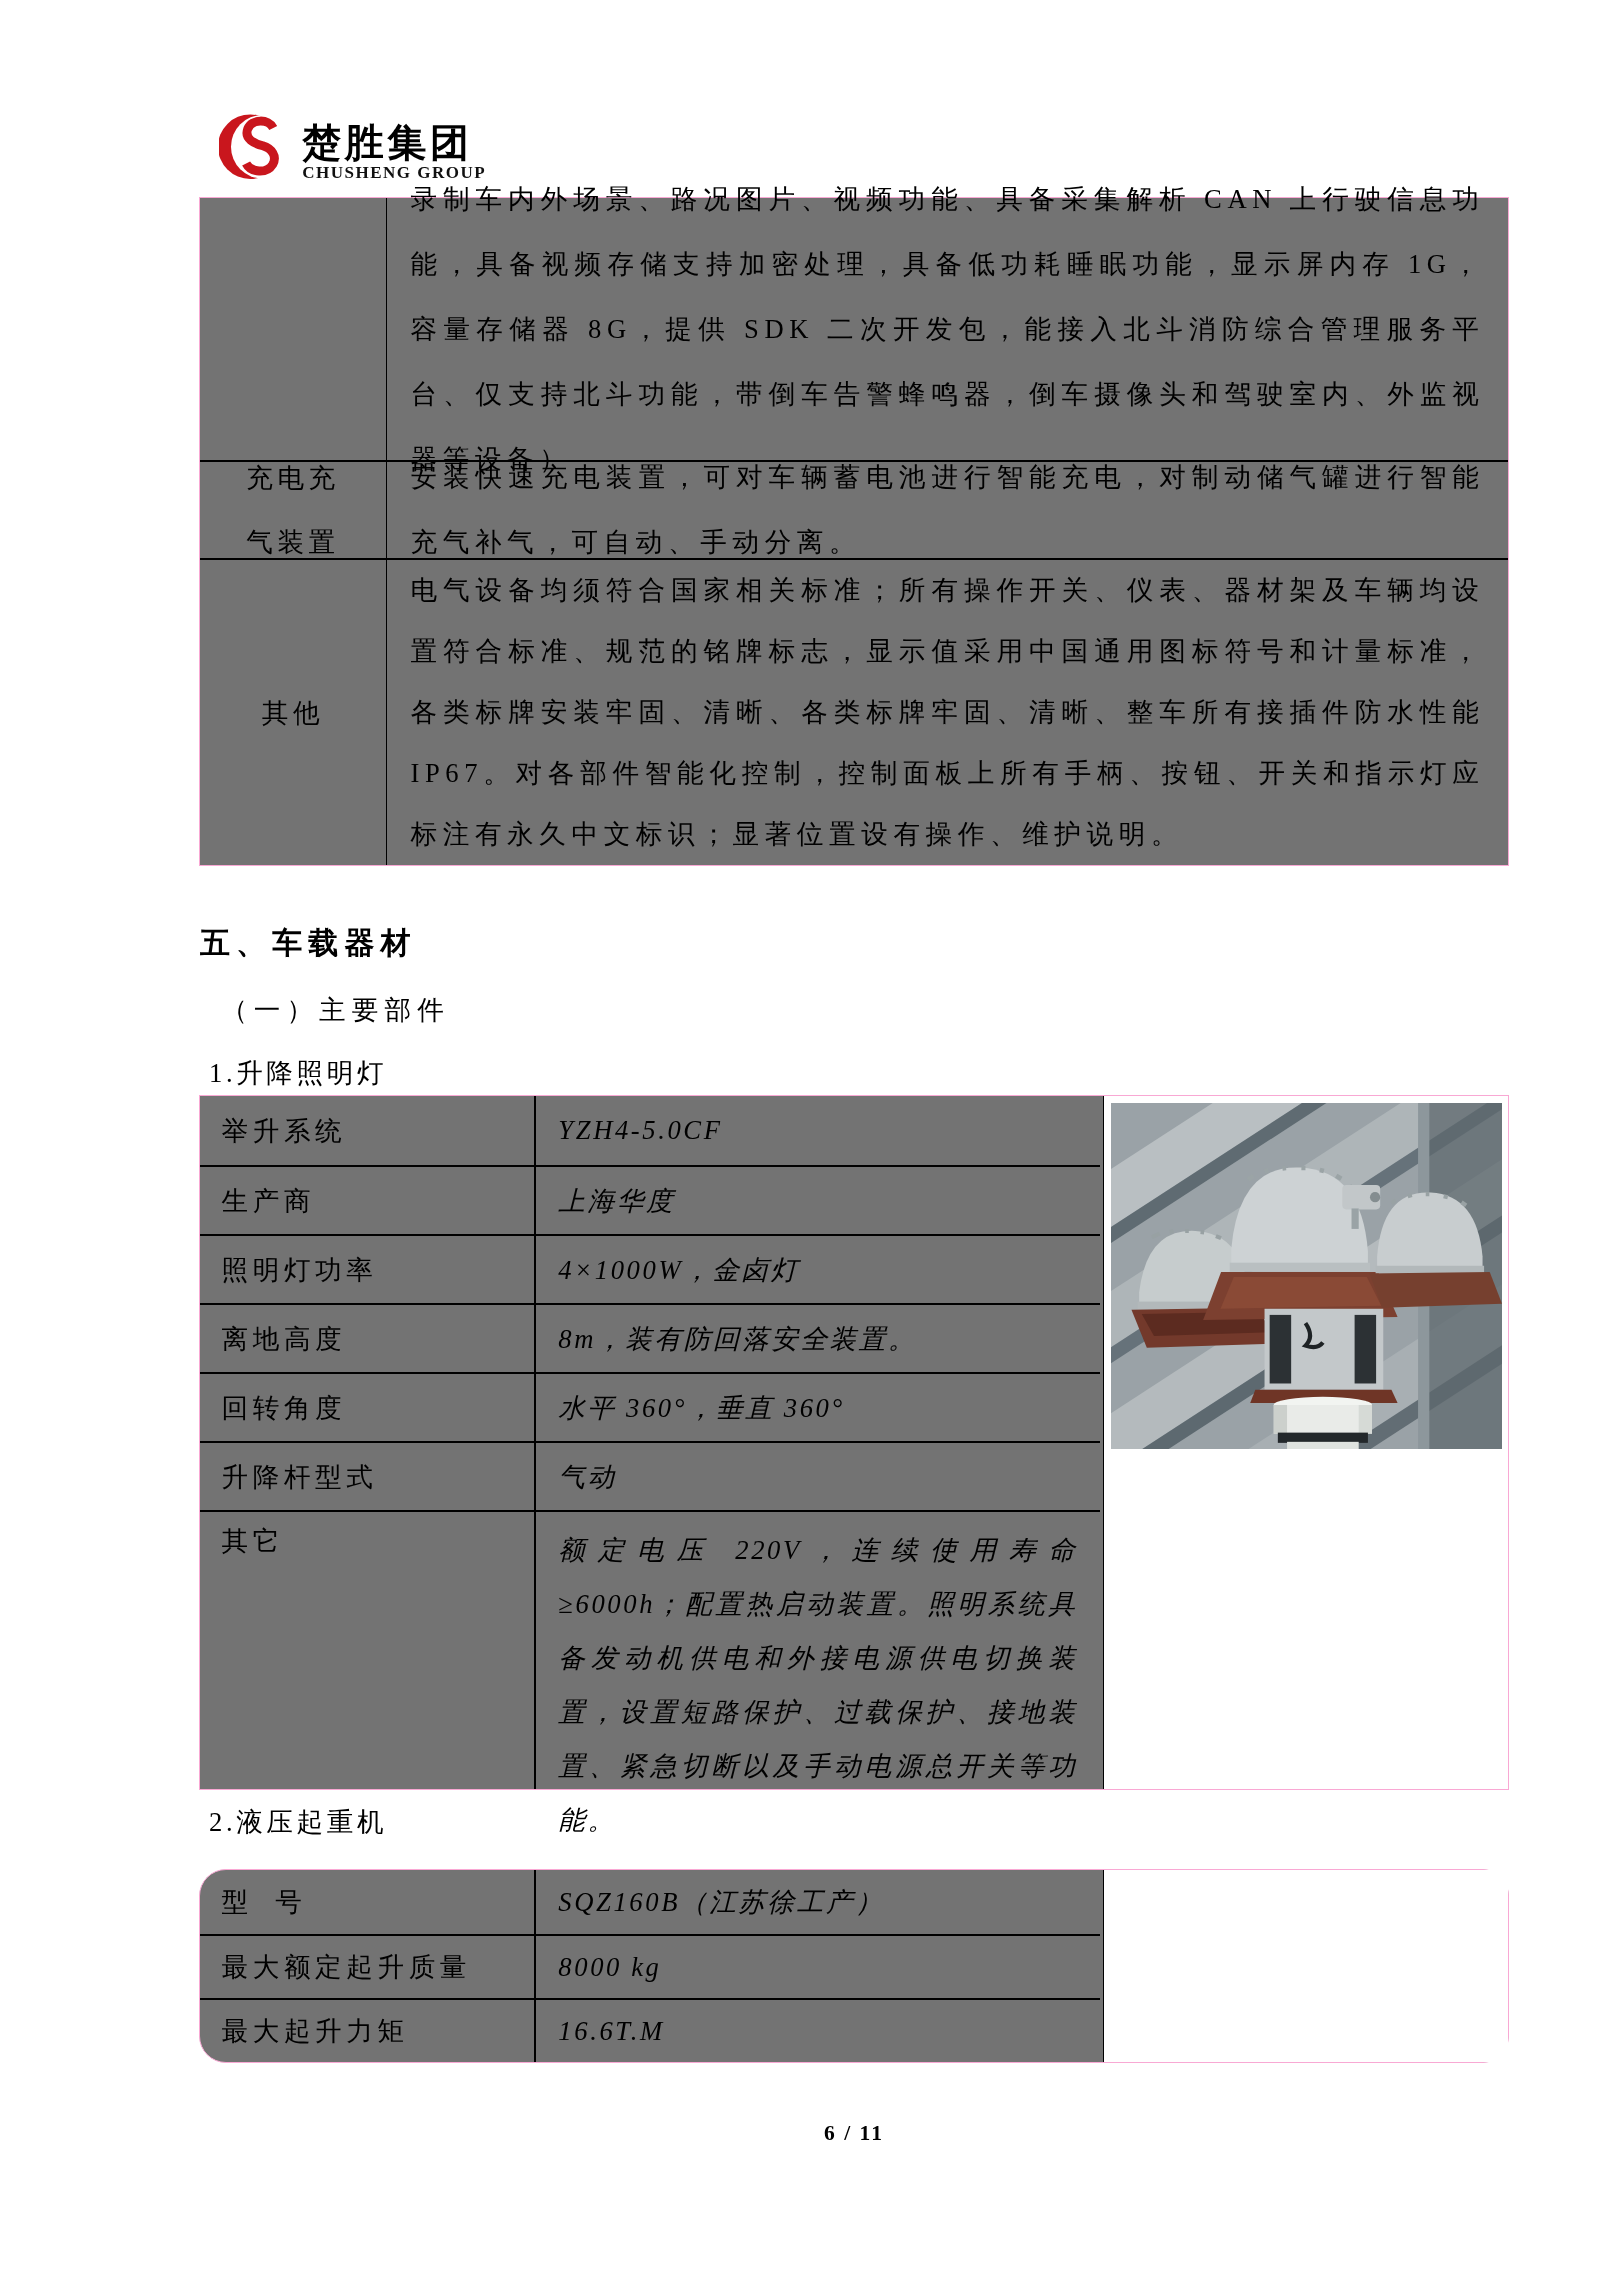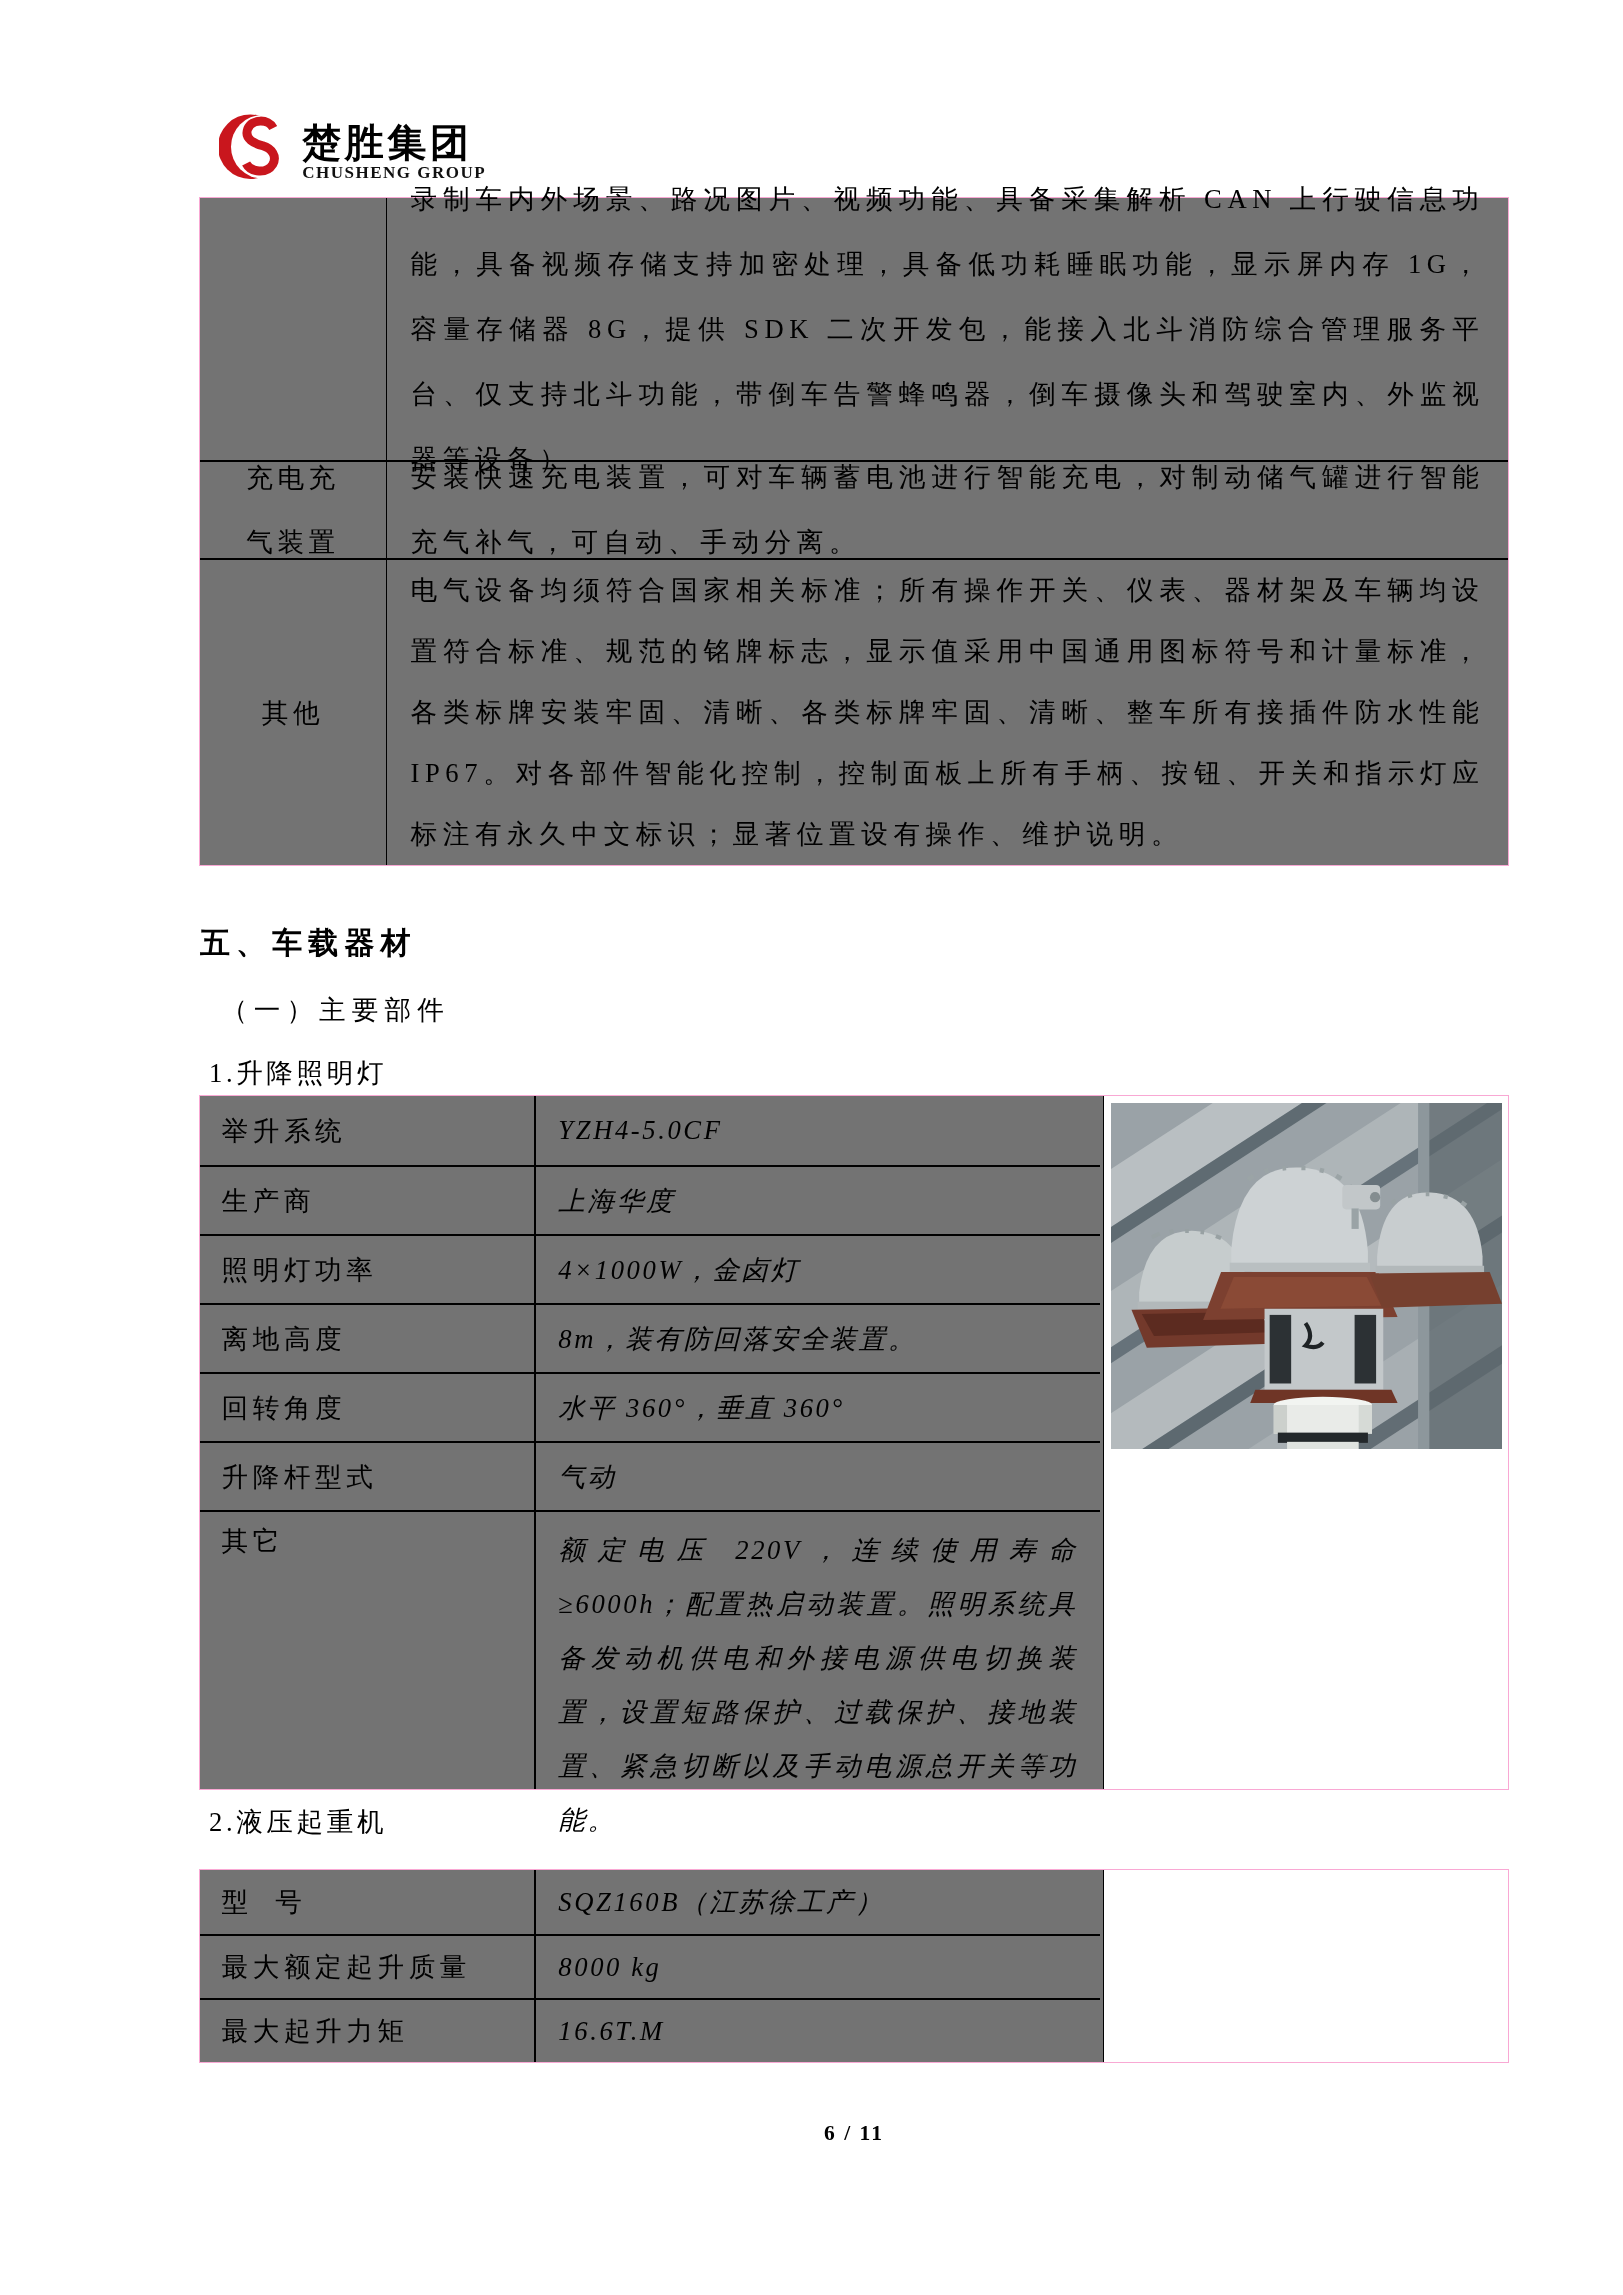--- a/index.html
+++ b/index.html
@@ -44,21 +44,21 @@
   .t23 .lbltext{font-size:26.6px;letter-spacing:4.6px;white-space:pre;}
   .t23 .valtext{font-size:26.6px;letter-spacing:2.6px;}
   .col3{position:absolute;top:0;right:0;bottom:0;border-left:1.5px solid #000;background:#fff;}
   .t2{left:199px;top:1095px;width:1310px;position:absolute;}
   .t2 .trow{height:69px;}
   .t2 .trow.tall{height:279px;}
   .t2 .trow.tall .cell{justify-content:flex-start;padding-top:11.2px;}
   .t2 .trow.tall .para{line-height:54px;letter-spacing:2.6px;}
   .t2 .col3{width:404px;}
   .photo{position:absolute;left:6.6px;top:6.6px;width:391px;height:346px;}
-  .t3{left:199px;top:1869px;width:1310px;position:absolute;}
+  .t3{left:199px;top:1869px;width:1310px;position:absolute;border-radius:27px;}
   .t3 .trow{height:64px;}
   .t3 .col3{width:404px;}
   
   .footer{left:199px;top:2121px;width:1310px;text-align:center;
           font-size:21.5px;font-weight:bold;letter-spacing:2px;}
 </style>
 </head>
 <body>
 
 <div class="abs logo">

